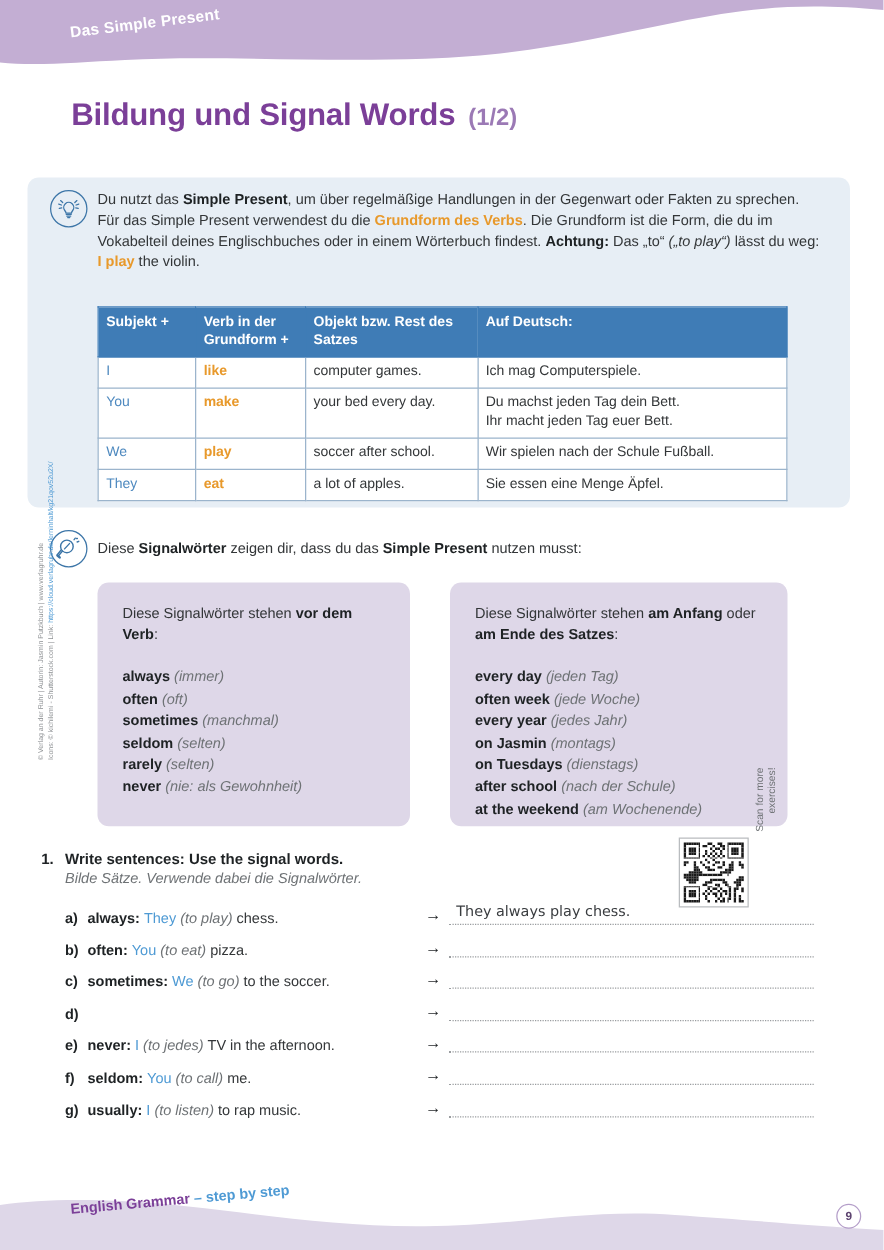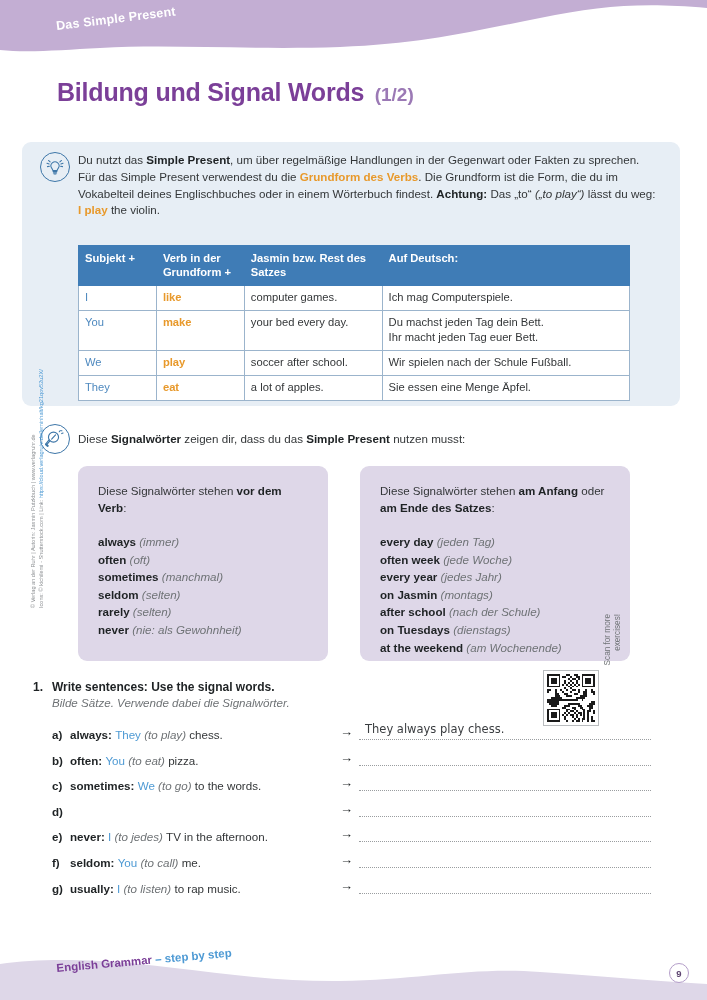--- a/index.html
+++ b/index.html
@@ -208,21 +208,21 @@
 
   <div class="info-text">
     <span id="info-para"><span>Du nutzt das </span><span style="font-weight: 700; color: rgb(30, 34, 36);">Simple Present</span><span>, um über regelmäßige Handlungen in der Gegenwart oder Fakten zu sprechen. Für das Simple Present verwendest du die </span><span style="color: rgb(232, 153, 43); font-weight: 700;">Grundform des Verbs</span><span>. Die Grundform ist die Form, die du im Vokabelteil deines Englischbuches oder in einem Wörterbuch findest. </span><span style="font-weight: 700; color: rgb(30, 34, 36);">Achtung:</span><span> Das „to“ </span><span style="font-style: italic;">(„to play“)</span><span> lässt du weg: </span><span style="color: rgb(232, 153, 43); font-weight: 700;">I</span><span> </span><span style="color: rgb(232, 153, 43); font-weight: 700;">play</span><span> the violin.</span></span>
   </div>
 
   <table class="gtable">
     <thead>
       <tr>
         <th class="col-subj">Subjekt +</th>
         <th class="col-verb" style="color:#fff;font-weight:700">Verb in der Grundform +</th>
-        <th class="col-obj">Jasmin bzw. Rest des Satzes</th>
+        <th class="col-obj">Objekt bzw. Rest des Satzes</th>
         <th class="col-de">Auf Deutsch:</th>
       </tr>
     </thead>
     <tbody id="gtable-body">
         <tr>
           <td class="col-subj c-subj">I</td>
           <td class="col-verb c-verb">like</td>
           <td class="col-obj">computer games.</td>
           <td class="col-de">Ich mag Computerspiele.</td>
         </tr>
@@ -282,22 +282,22 @@
 
   <div class="card card-right">
     <div class="card-head">
       <span id="card-right-head"><span>Diese Signalwörter stehen </span><span style="font-weight: 700; color: rgb(30, 34, 36);">am Anfang</span><span> oder </span><span style="font-weight: 700; color: rgb(30, 34, 36);">am Ende des Satzes</span><span>:</span></span>
     </div>
     <ul class="wlist" id="card-right-words">
         <li><b>every day</b><i> (jeden Tag)</i></li>
         <li><b>often week</b><i> (jede Woche)</i></li>
         <li><b>every year</b><i> (jedes Jahr)</i></li>
         <li><b>on Jasmin</b><i> (montags)</i></li>
+        <li><b>on Tuesdays</b><i> (dienstags)</i></li>
         <li><b>after school</b><i> (nach der Schule)</i></li>
-        <li><b>on Tuesdays</b><i> (dienstags)</i></li>
         <li><b>at the weekend</b><i> (am Wochenende)</i></li>
       </ul>
   </div>
 
   <div class="qr-wrap">
     <div class="qr-box">
       <div class="qr-grid" id="qr-grid" style="grid-template-columns: repeat(25, 1fr); grid-template-rows: repeat(25, 1fr);">
           <div style="background: rgb(26, 26, 26);"></div>
           <div style="background: rgb(26, 26, 26);"></div>
           <div style="background: rgb(26, 26, 26);"></div>
@@ -939,21 +939,21 @@
       <div class="ex-item">
         <span class="lt">a)</span>
         <span class="body"><b>always: </b><span class="pron">They </span><span class="verb">(to play) </span><span>chess.</span></span>
       </div>
       <div class="ex-item">
         <span class="lt">b)</span>
         <span class="body"><b>often: </b><span class="pron">You </span><span class="verb">(to eat) </span><span>pizza.</span></span>
       </div>
       <div class="ex-item">
         <span class="lt">c)</span>
-        <span class="body"><b>sometimes: </b><span class="pron">We </span><span class="verb">(to go) </span><span>to the words.</span></span>
+        <span class="body"><b>sometimes: </b><span class="pron">We </span><span class="verb">(to go) </span><span>to the soccer.</span></span>
       </div>
       <div class="ex-item">
         <span class="lt">d)</span>
       </div>
       <div class="ex-item">
         <span class="lt">e)</span>
         <span class="body"><b>never: </b><span class="pron">I </span><span class="verb">(to jedes) </span><span>TV in the afternoon.</span></span>
       </div>
       <div class="ex-item">
         <span class="lt">f)</span>

